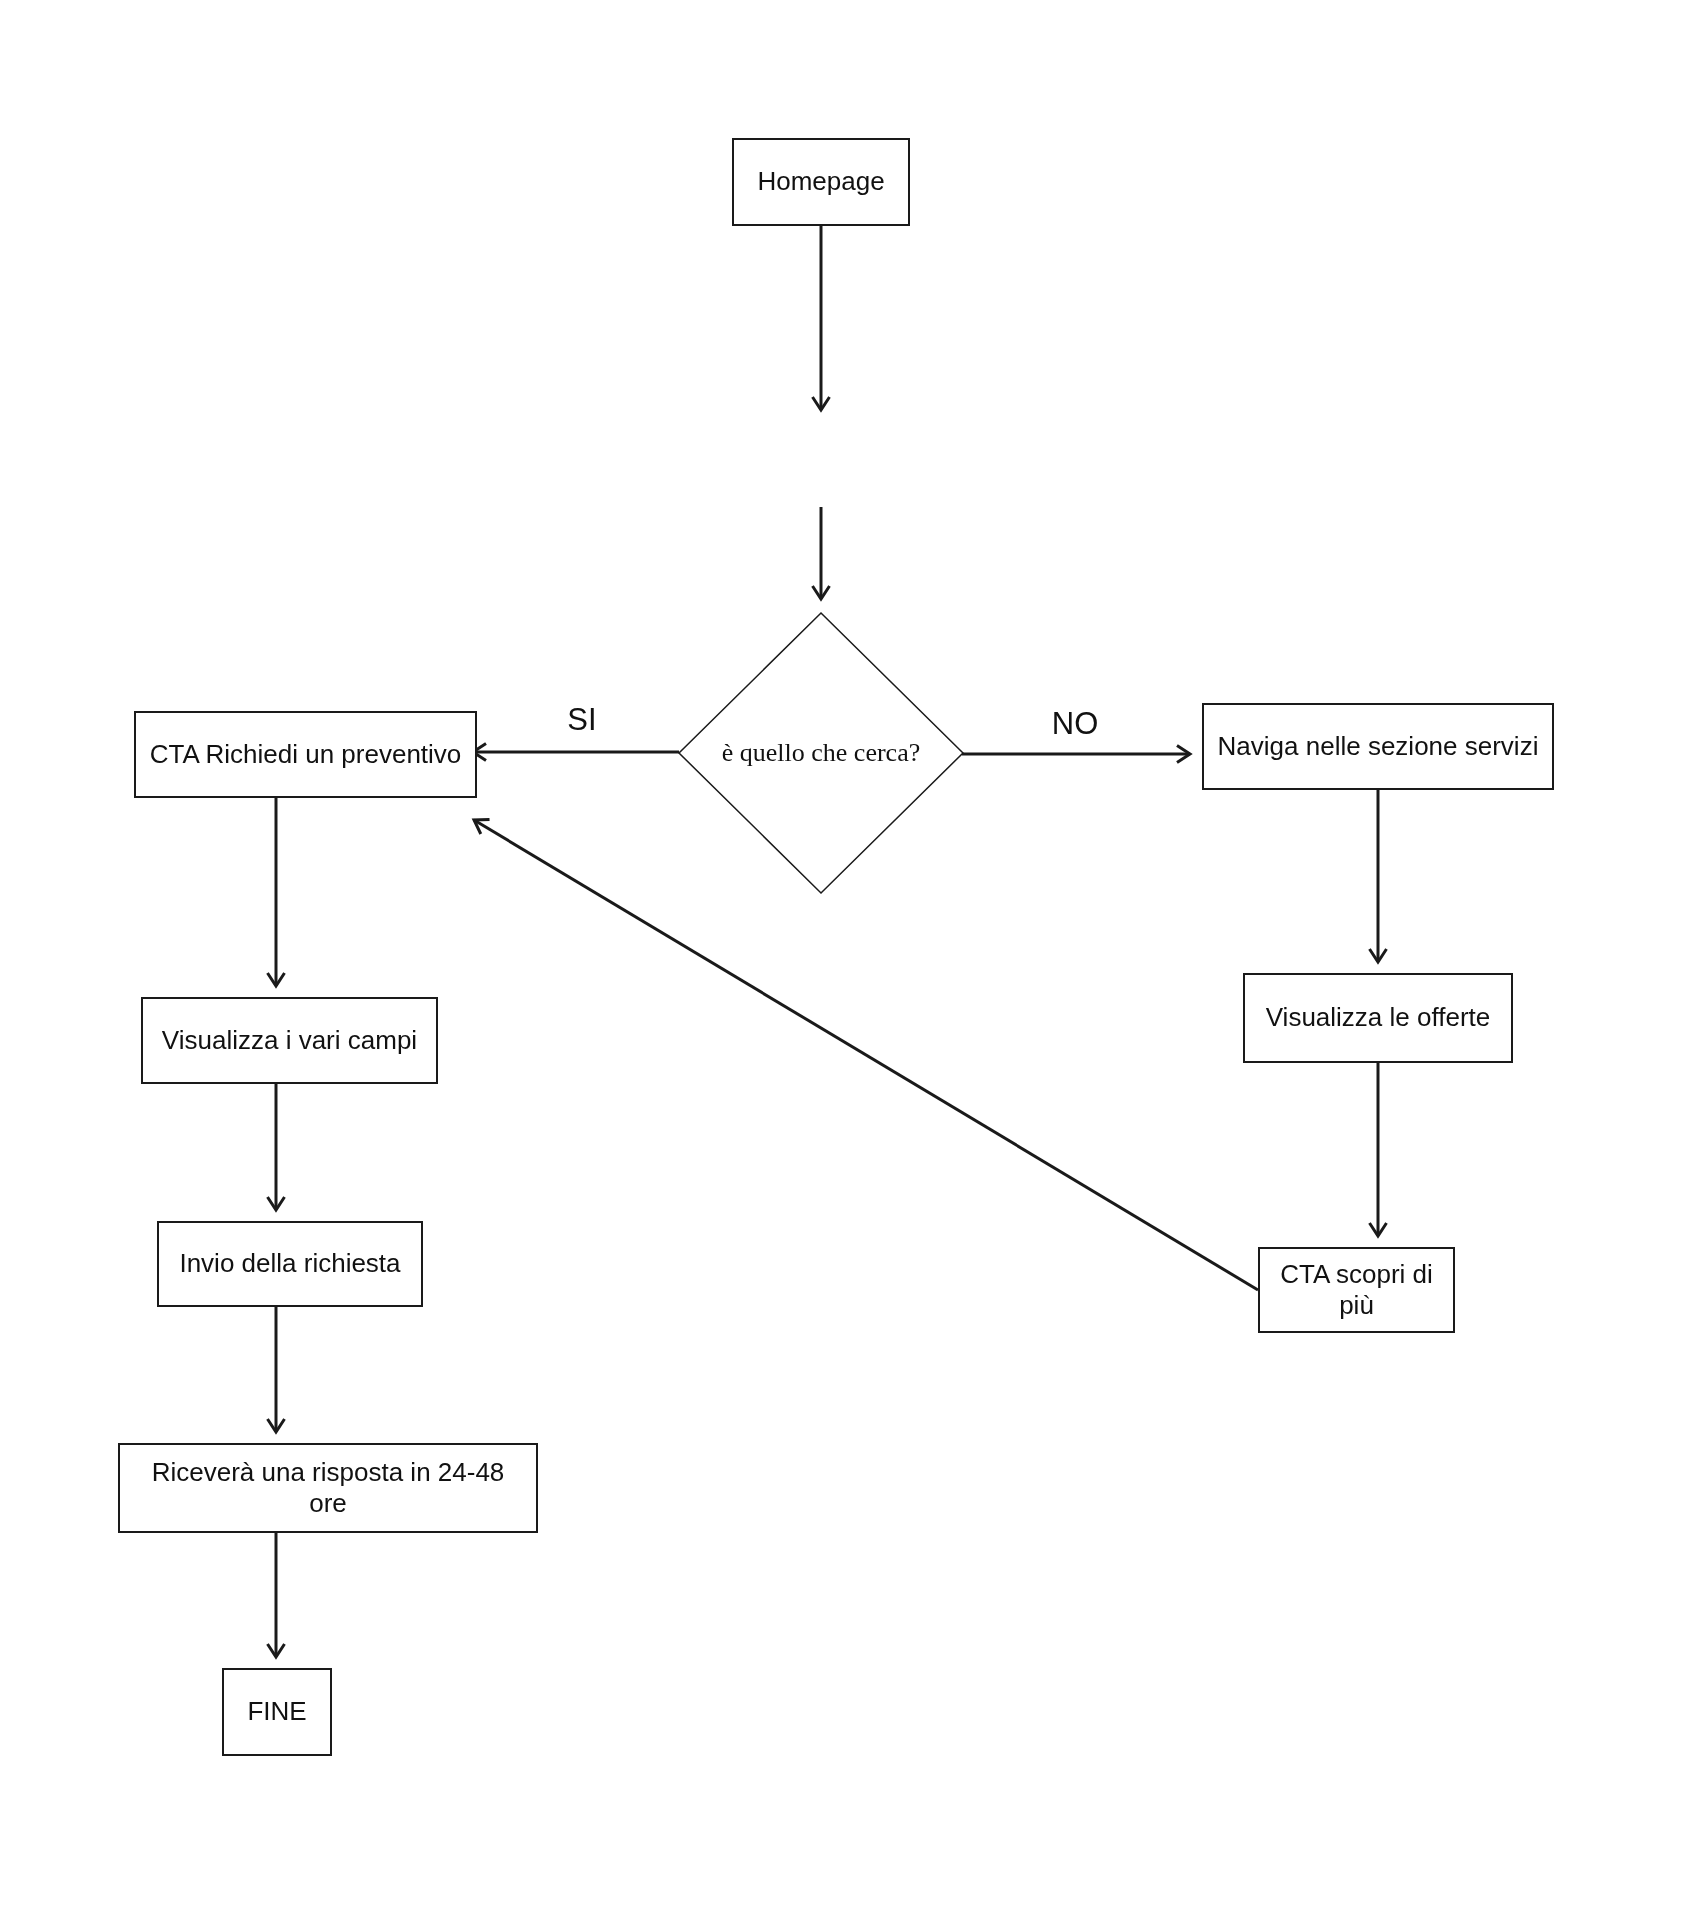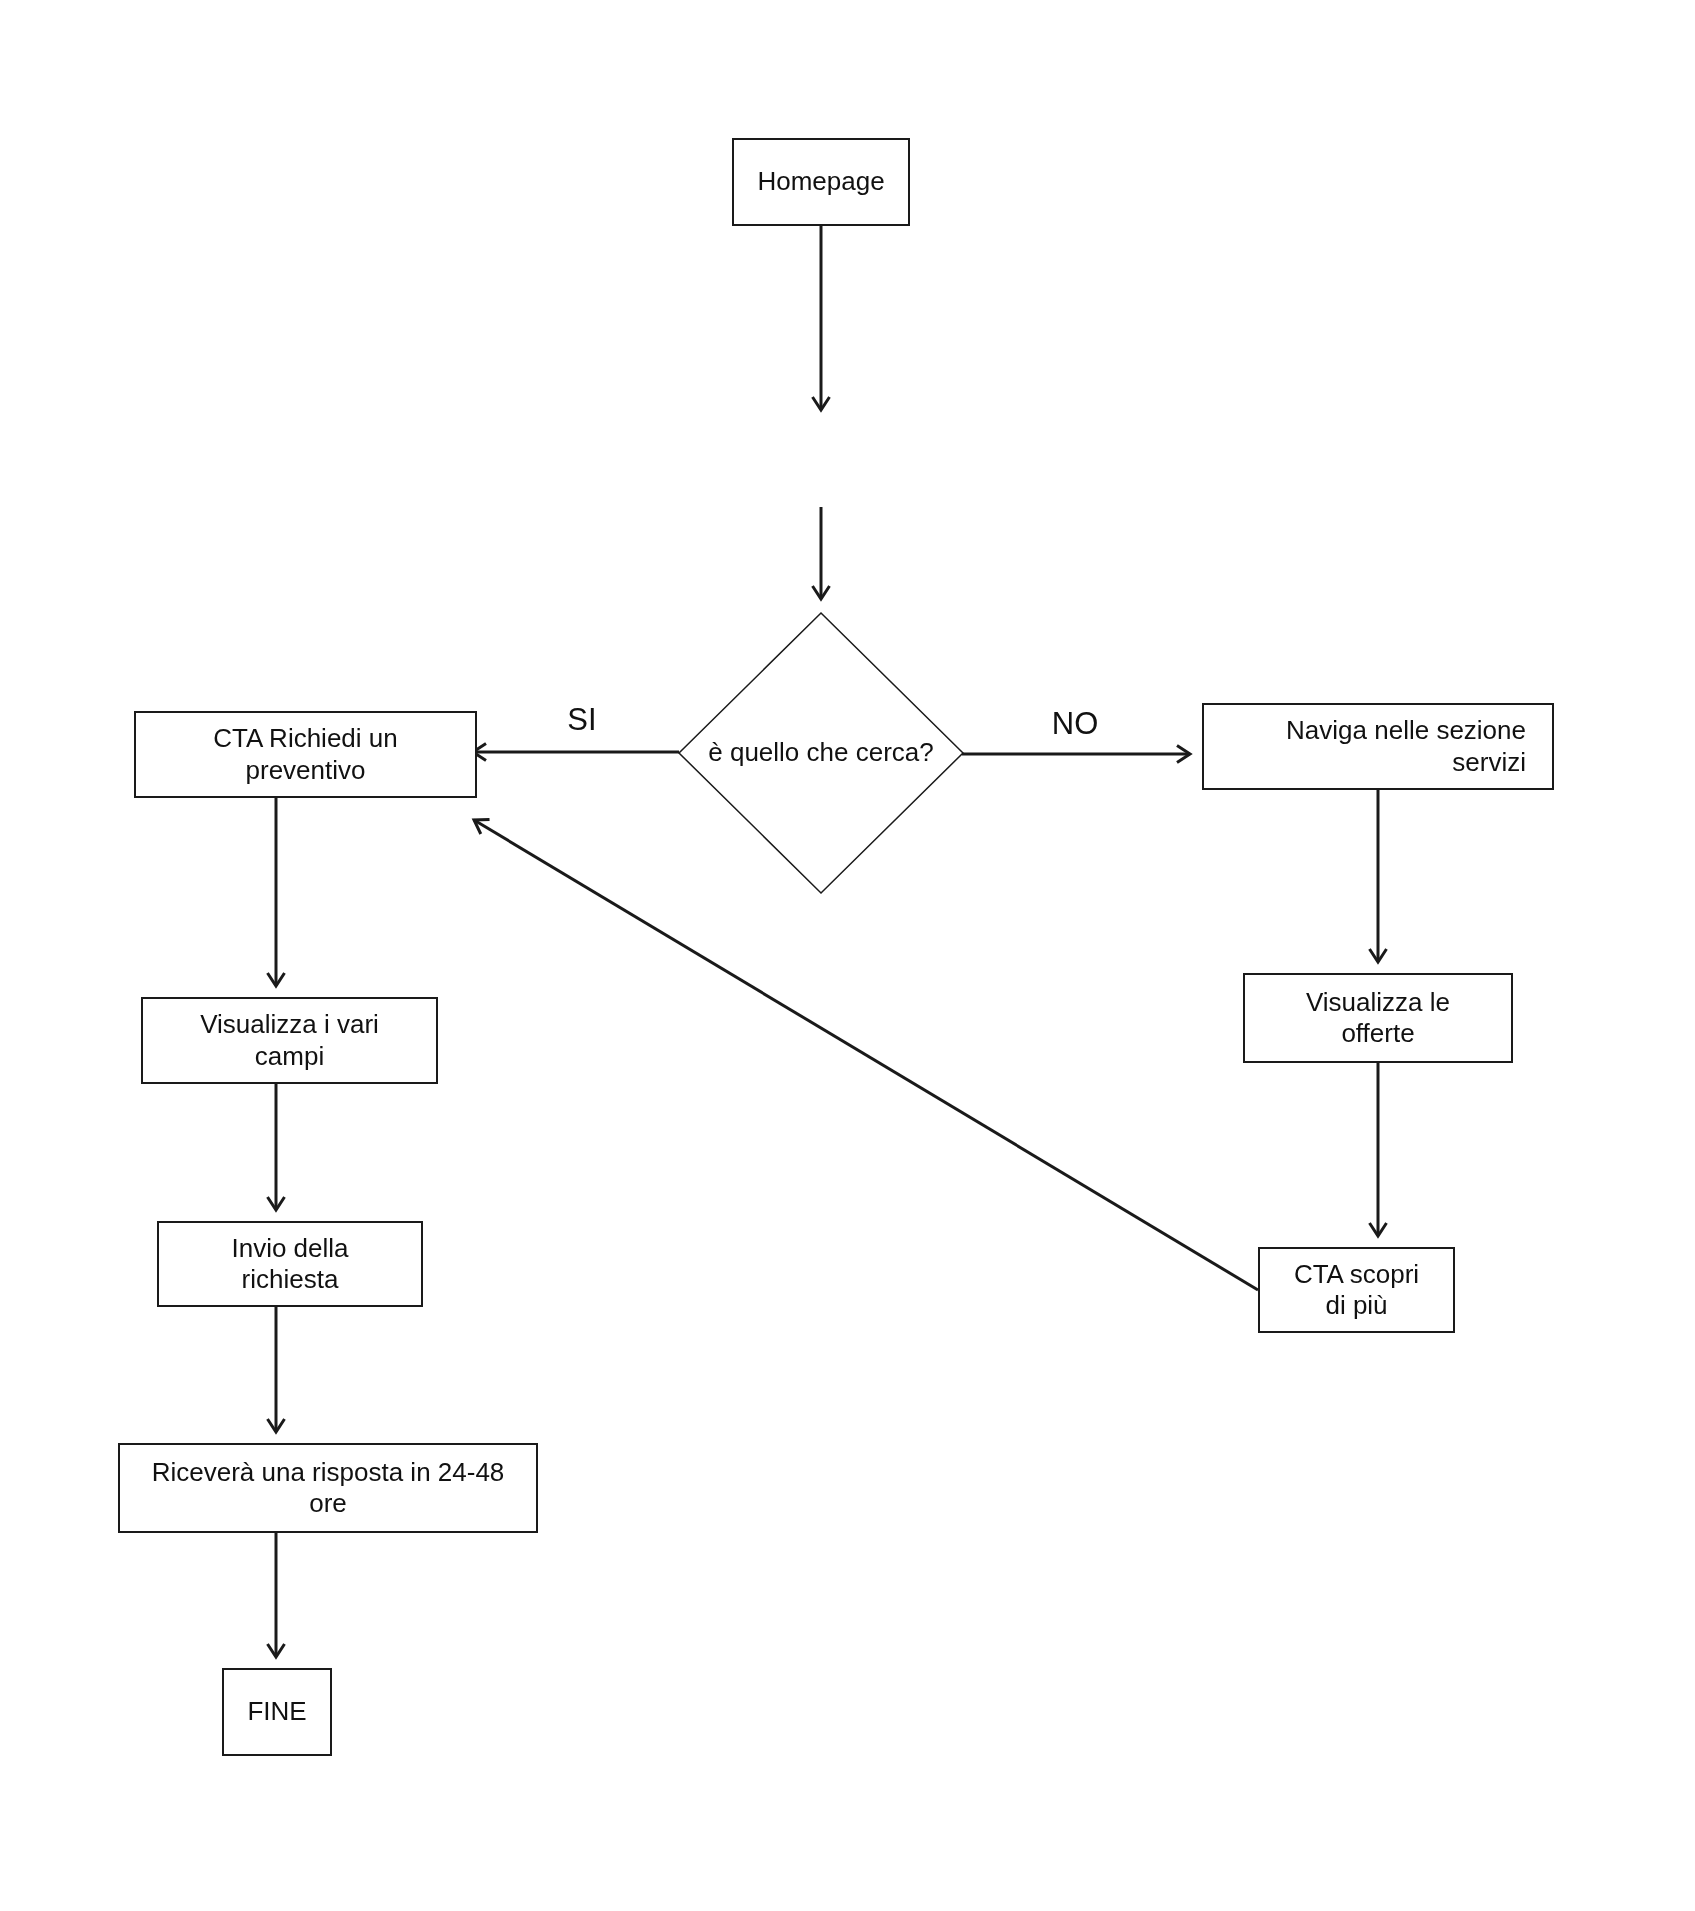--- a/index.html
+++ b/index.html
@@ -27,30 +27,31 @@
     position: absolute;
     box-sizing: border-box;
     background: #ffffff;
     border: 2px solid #1a1a1a;
     display: flex;
     align-items: center;
     justify-content: center;
     text-align: center;
     font-size: 26px;
     line-height: 1.2;
-    padding: 0 26px;
+    padding: 0 10px;
   }
   .shape-label {
     position: absolute;
     display: flex;
     align-items: center;
     justify-content: center;
     text-align: center;
     font-size: 26px;
     line-height: 1.2;
+    font-family: Liberation Serif, serif;
   }
   .edge-label {
     position: absolute;
     display: flex;
     align-items: center;
     justify-content: center;
     text-align: center;
     font-size: 31px;
     color: #111111;
   }

